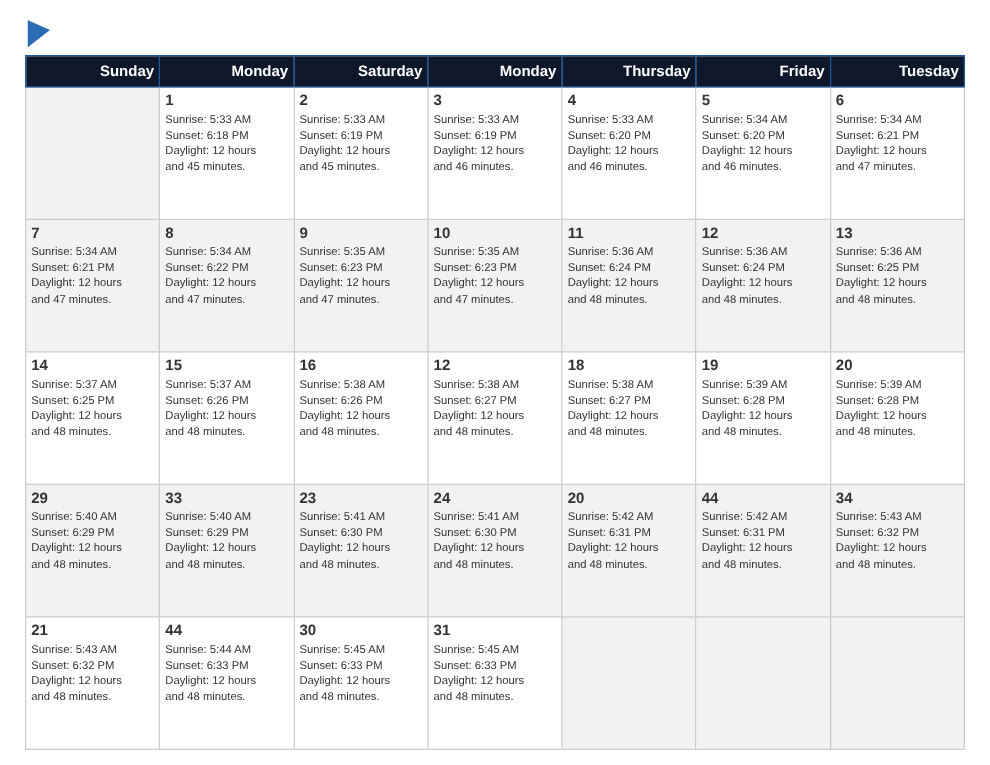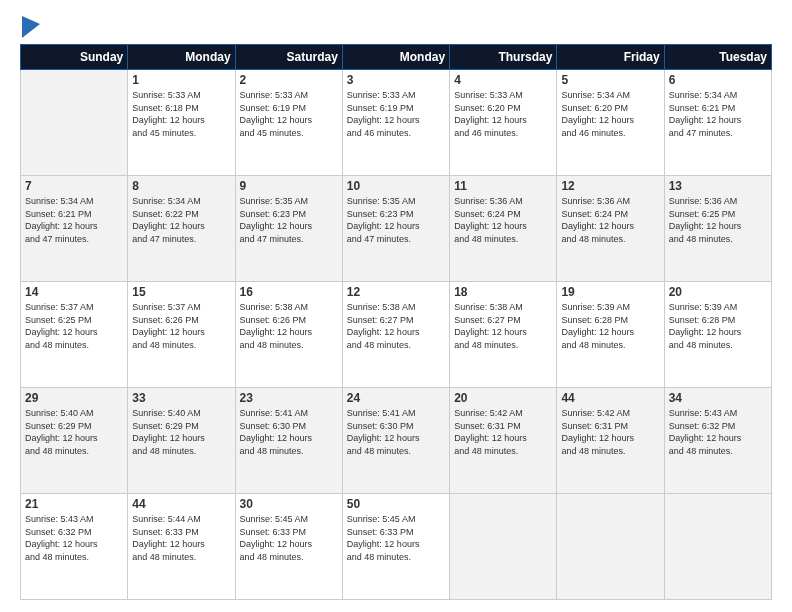--- a/index.html
+++ b/index.html
@@ -268,21 +268,21 @@
           </td>
           <td>
             <span class="cell-day">44</span>
             <div class="cell-info">Sunrise: 5:44 AM<br>Sunset: 6:33 PM<br>Daylight: 12 hours<br>and 48 minutes.</div>
           </td>
           <td>
             <span class="cell-day">30</span>
             <div class="cell-info">Sunrise: 5:45 AM<br>Sunset: 6:33 PM<br>Daylight: 12 hours<br>and 48 minutes.</div>
           </td>
           <td>
-            <span class="cell-day">50</span>
+            <span class="cell-day">31</span>
             <div class="cell-info">Sunrise: 5:45 AM<br>Sunset: 6:33 PM<br>Daylight: 12 hours<br>and 48 minutes.</div>
           </td>
           <td class="empty-cell"></td>
           <td class="empty-cell"></td>
           <td class="empty-cell"></td>
         </tr>
       </tbody>
   </table>
 </div>
 

